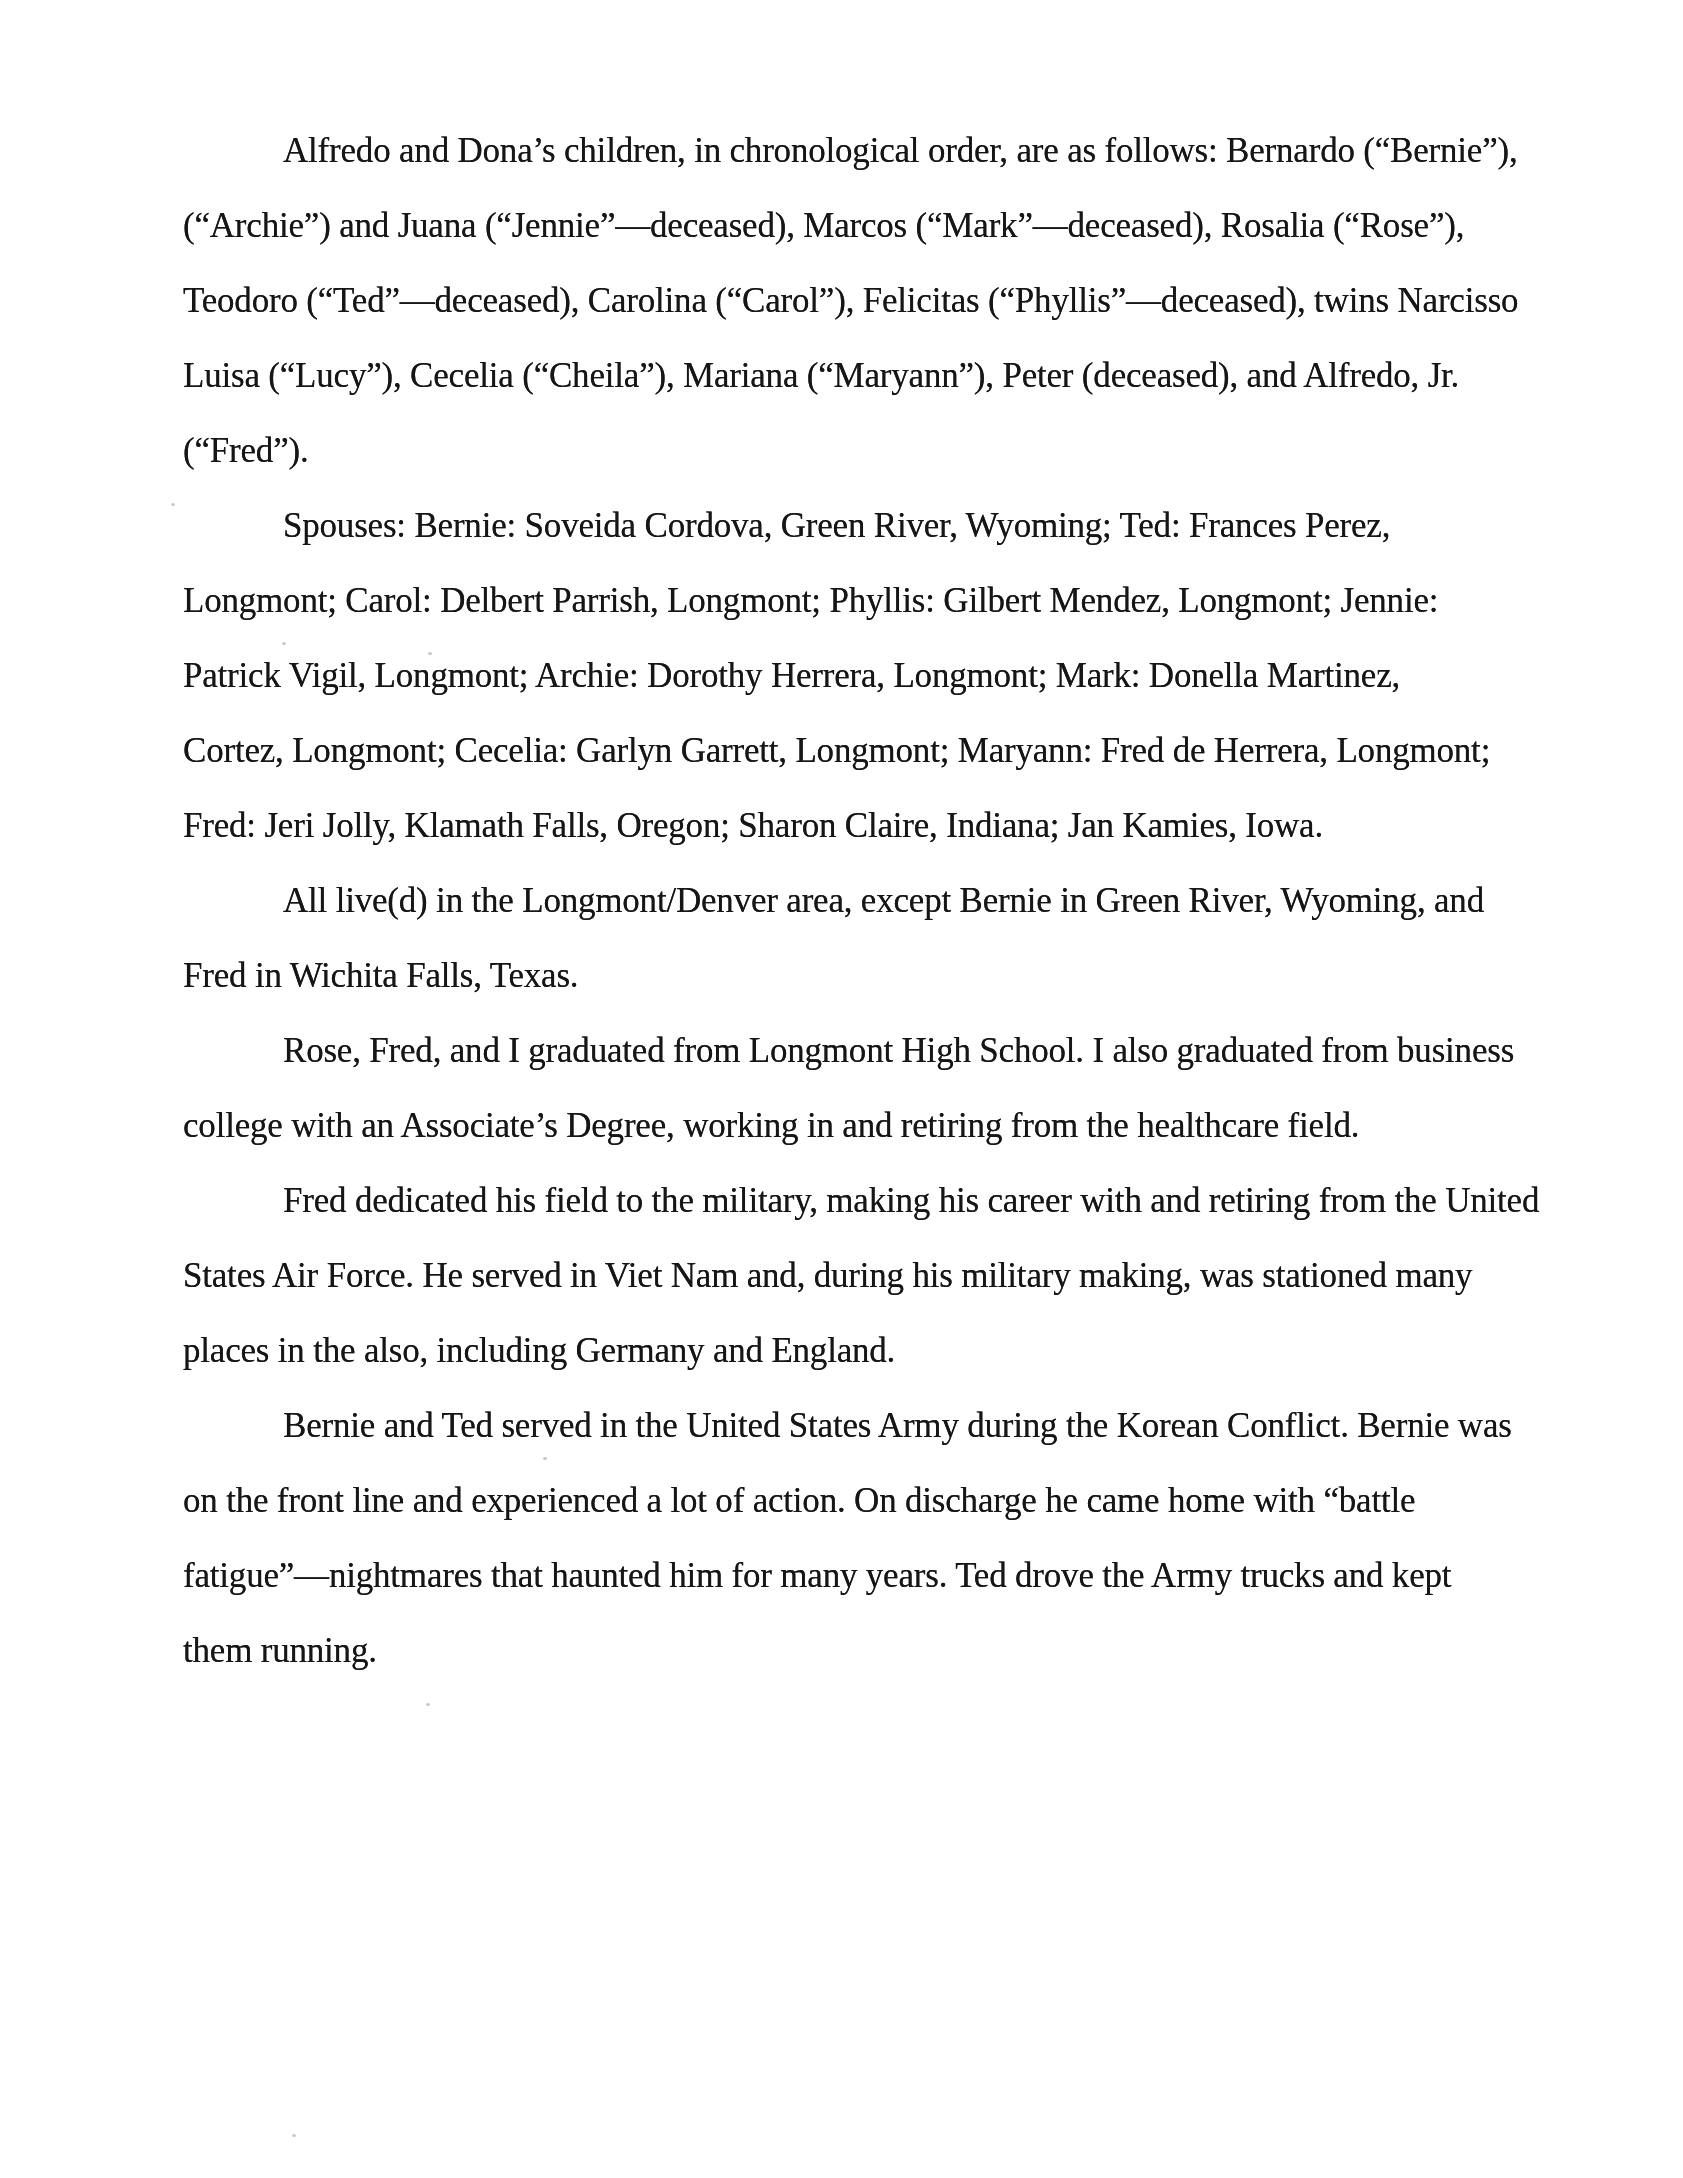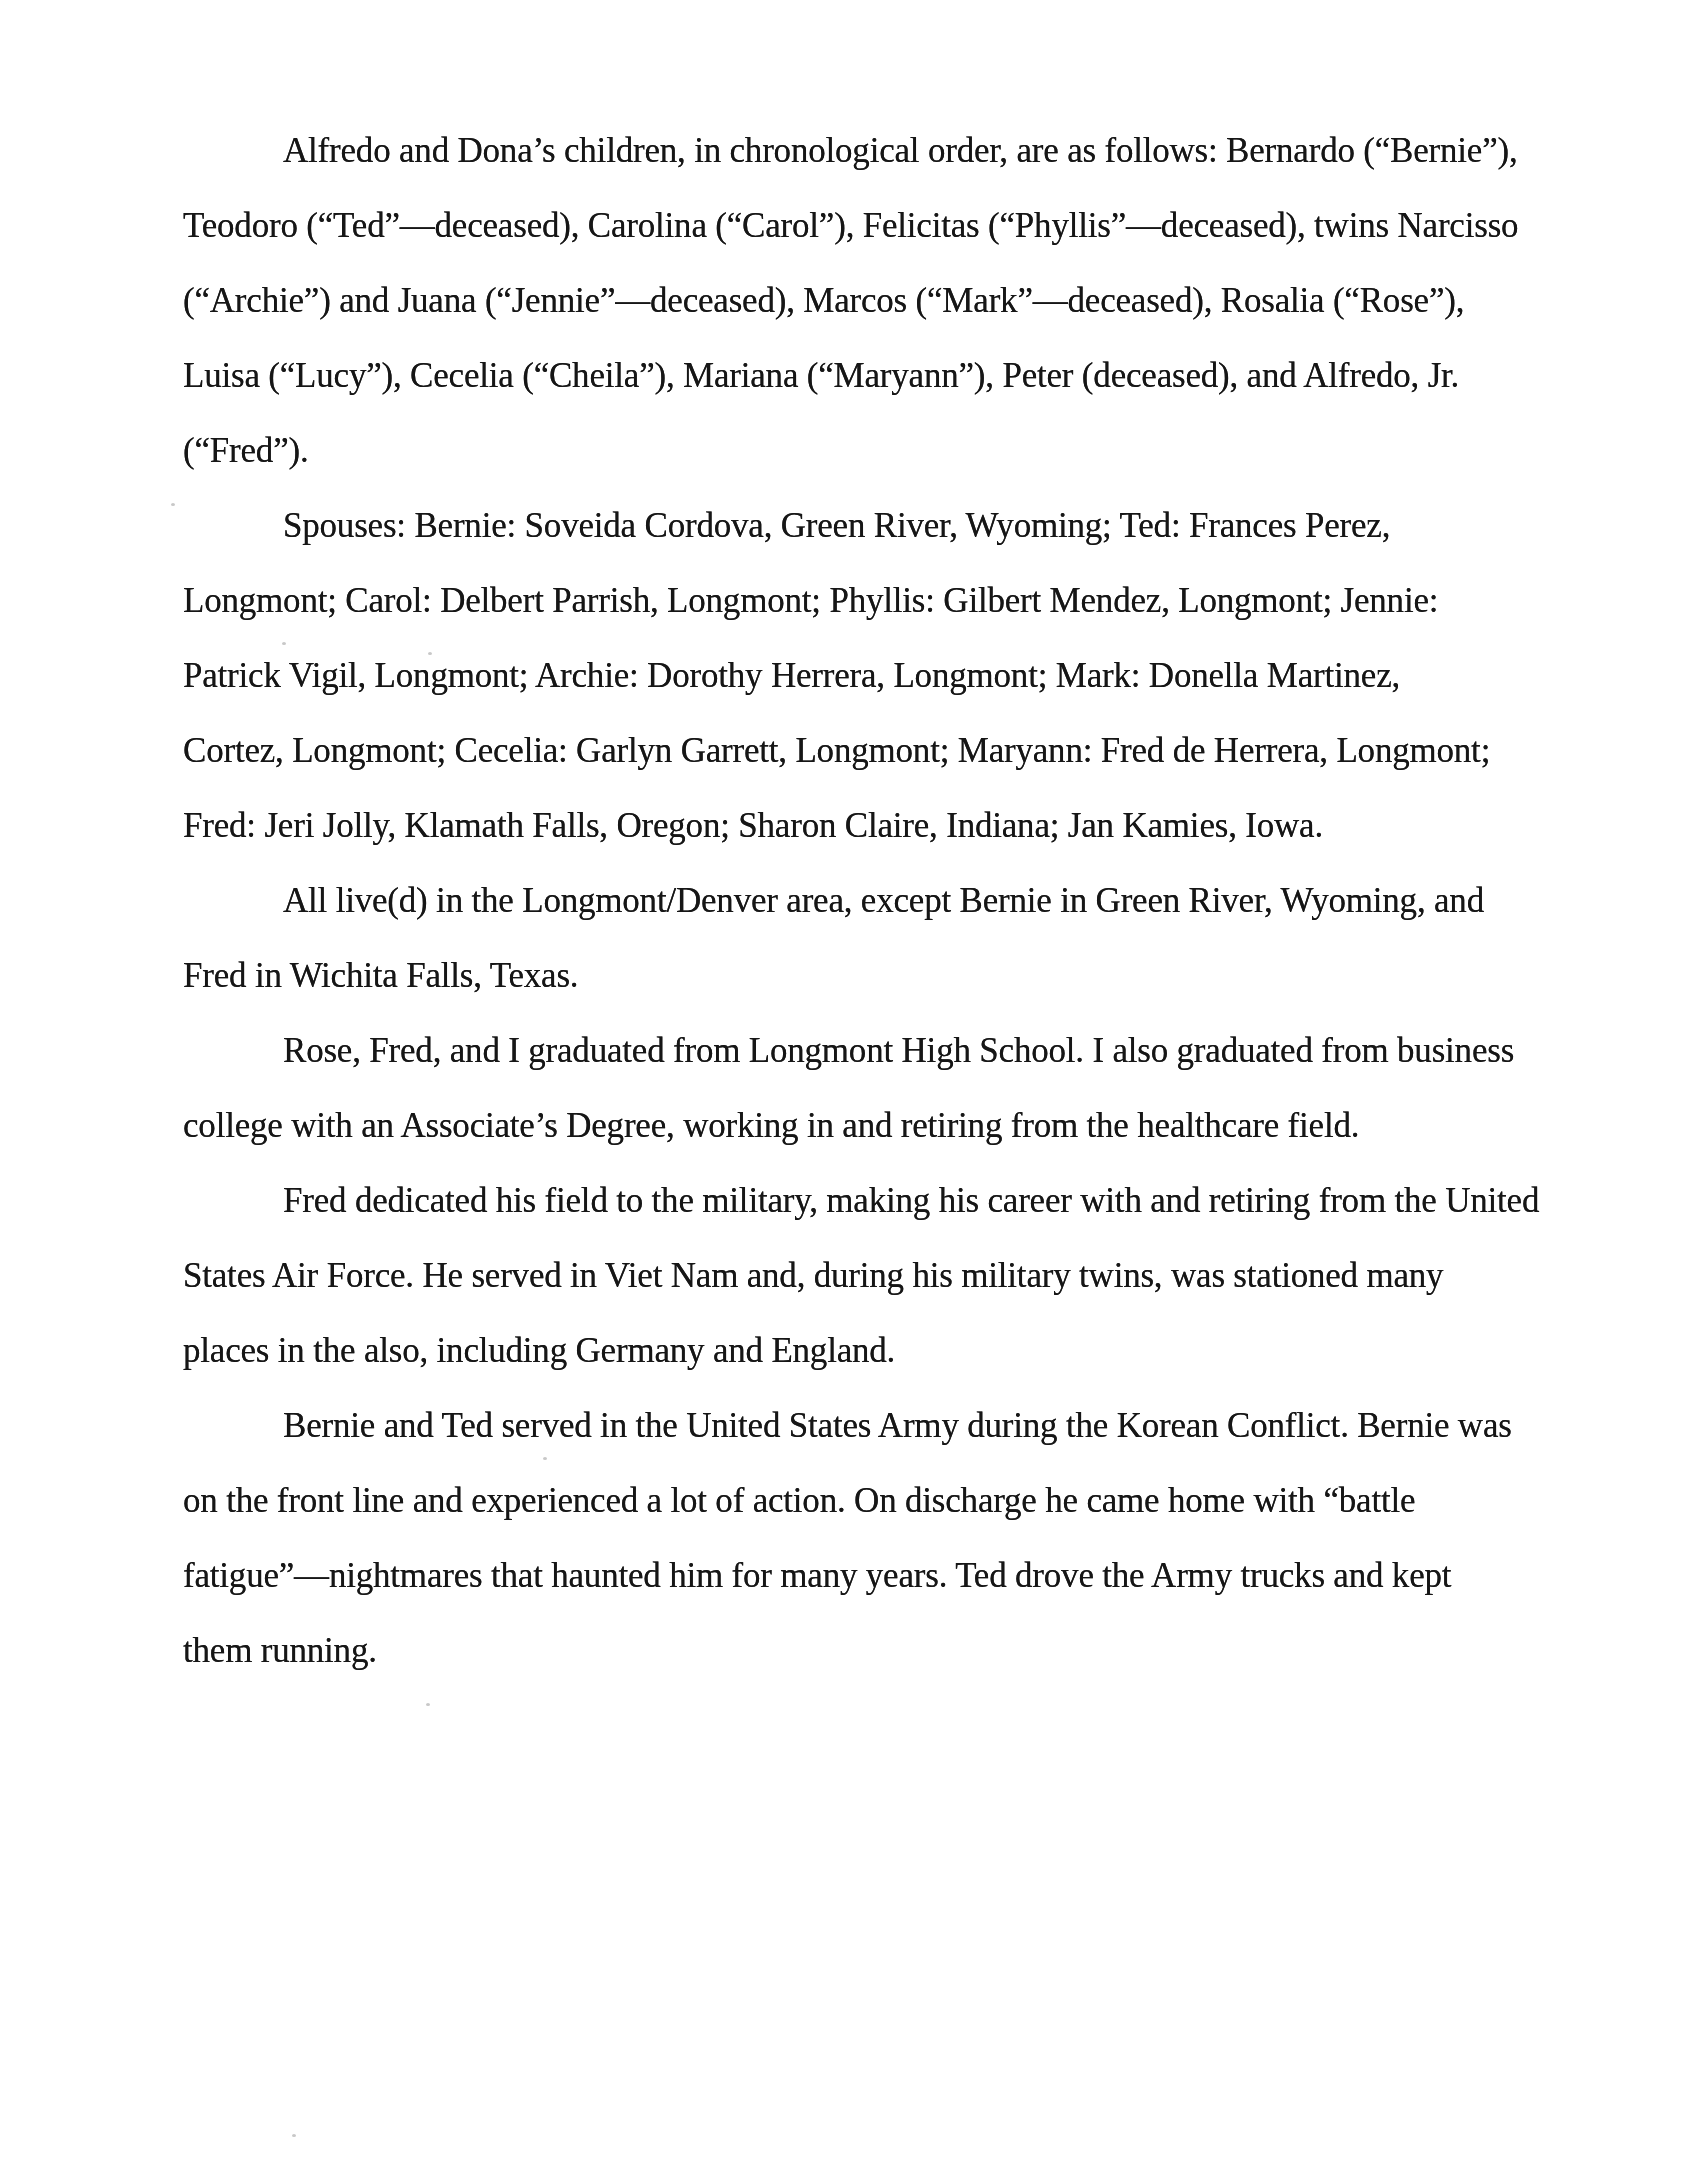--- a/index.html
+++ b/index.html
@@ -38,22 +38,22 @@
   }
 </style>
 </head>
 <body>
 
 <div class="page">
   <div class="text-block">
 
     <div class="para">
       <div class="line indent">Alfredo and Dona’s children, in chronological order, are as follows: Bernardo (“Bernie”),</div>
+      <div class="line">(“Archie”) and Juana (“Jennie”—deceased), Marcos (“Mark”—deceased), Rosalia (“Rose”),</div>
       <div class="line">Teodoro (“Ted”—deceased), Carolina (“Carol”), Felicitas (“Phyllis”—deceased), twins Narcisso</div>
-      <div class="line">(“Archie”) and Juana (“Jennie”—deceased), Marcos (“Mark”—deceased), Rosalia (“Rose”),</div>
       <div class="line">Luisa (“Lucy”), Cecelia (“Cheila”), Mariana (“Maryann”), Peter (deceased), and Alfredo, Jr.</div>
       <div class="line">(“Fred”).</div>
     </div>
 
     <div class="para">
       <div class="line indent">Spouses: Bernie: Soveida Cordova, Green River, Wyoming; Ted: Frances Perez,</div>
       <div class="line">Longmont; Carol: Delbert Parrish, Longmont; Phyllis: Gilbert Mendez, Longmont; Jennie:</div>
       <div class="line">Patrick Vigil, Longmont; Archie: Dorothy Herrera, Longmont; Mark: Donella Martinez,</div>
       <div class="line">Cortez, Longmont; Cecelia: Garlyn Garrett, Longmont; Maryann: Fred de Herrera, Longmont;</div>
       <div class="line">Fred: Jeri Jolly, Klamath Falls, Oregon; Sharon Claire, Indiana; Jan Kamies, Iowa.</div>
@@ -64,21 +64,21 @@
       <div class="line">Fred in Wichita Falls, Texas.</div>
     </div>
 
     <div class="para">
       <div class="line indent">Rose, Fred, and I graduated from Longmont High School. I also graduated from business</div>
       <div class="line">college with an Associate’s Degree, working in and retiring from the healthcare field.</div>
     </div>
 
     <div class="para">
       <div class="line indent">Fred dedicated his field to the military, making his career with and retiring from the United</div>
-      <div class="line">States Air Force. He served in Viet Nam and, during his military twins, was stationed many</div>
+      <div class="line">States Air Force. He served in Viet Nam and, during his military making, was stationed many</div>
       <div class="line">places in the also, including Germany and England.</div>
     </div>
 
     <div class="para">
       <div class="line indent">Bernie and Ted served in the United States Army during the Korean Conflict. Bernie was</div>
       <div class="line">on the front line and experienced a lot of action. On discharge he came home with “battle</div>
       <div class="line">fatigue”—nightmares that haunted him for many years. Ted drove the Army trucks and kept</div>
       <div class="line">them running.</div>
     </div>
 

